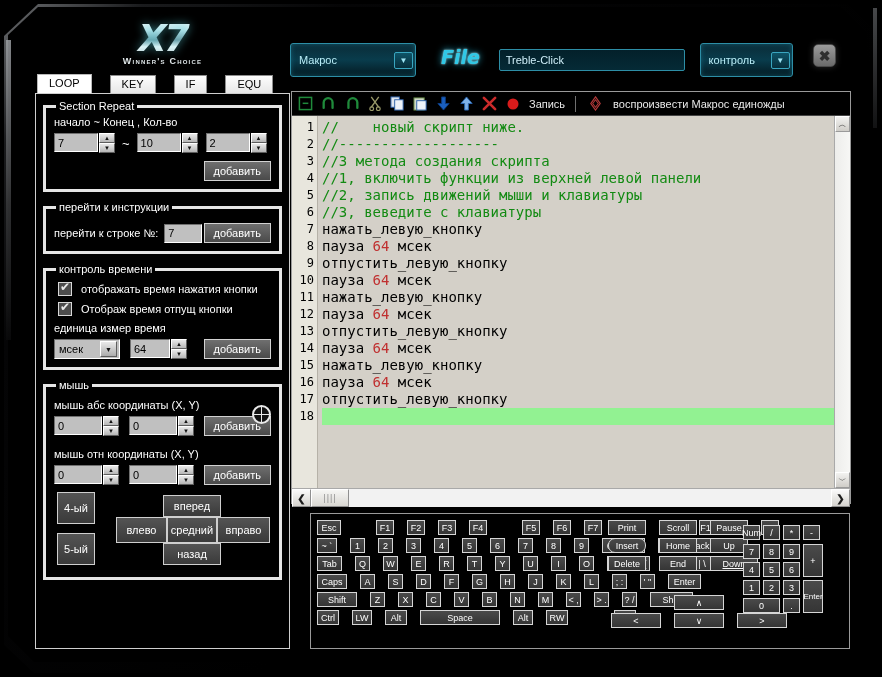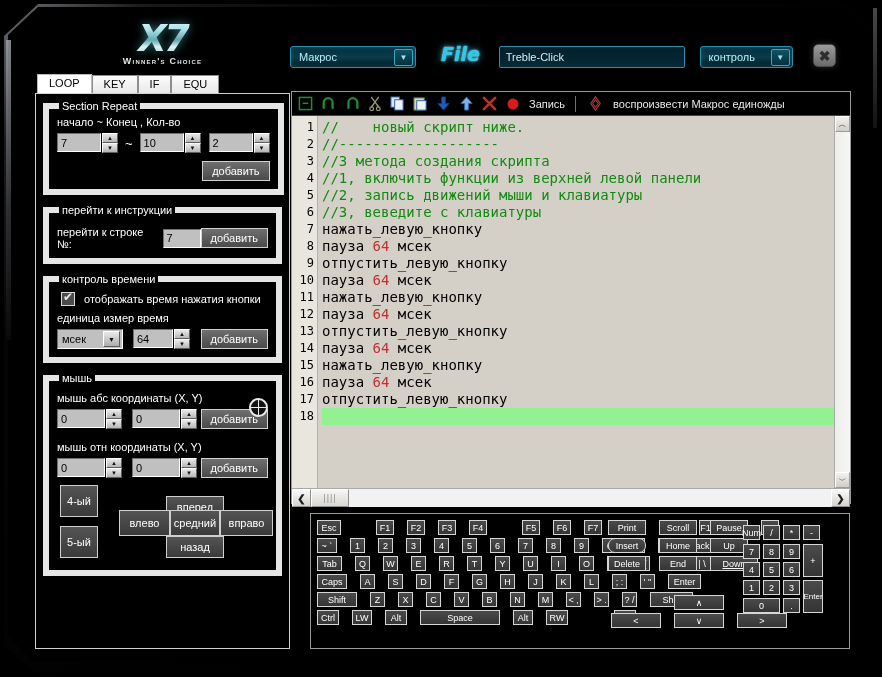--- a/index.html
+++ b/index.html
@@ -58,21 +58,21 @@
     text-shadow: 0 0 10px rgba(90,210,220,.55);
     line-height: 38px;
     margin: 0; padding-top: 2px;
   }
   .logo-sub {
     font-size: 9px; letter-spacing: 1.2px; color: #dfe6e8;
     font-variant: small-caps; font-weight: bold;
     margin-top: -2px;
   }
 
-  .tabs { display: flex; gap: 0; margin-top: 4px; padding-left: 2px; }
+  .tabs { display: flex; gap: 18px; margin-top: 4px; padding-left: 2px; }
   .tab {
     font-size: 11px; color: #000;
     background: linear-gradient(180deg,#fdfdfd,#e6e6e6);
     border: 1px solid #8e8e8e; border-bottom: none;
     padding: 2px 11px 3px 11px;
     position: relative; top: 1px;
   }
   .tab.active {
     background: #fff; font-weight: normal; padding-bottom: 4px; top: 0;
     border-color: #b9b9b9;
@@ -80,21 +80,21 @@
 
   .panel-body {
     border: 1px solid #cfcfcf;
     background: #000;
     height: 556px;
     padding: 6px 7px;
     position: relative;
   }
 
   fieldset.grp {
-    border: 6px solid #e5e5e5;
+    border: 3px solid #e5e5e5;
     margin: 0 0 9px 0; padding: 4px 8px 8px 8px;
     position: relative;
   }
   fieldset.grp legend {
     font-size: 11px; color: #fff; padding: 0 3px; margin-left: 2px;
   }
   .lbl { font-size: 11px; color: #fff; margin-bottom: 5px; }
 
   
   .spin { display: inline-flex; align-items: stretch; vertical-align: middle; }
@@ -161,33 +161,33 @@
 
   
   .mouse-diagram { position: relative; height: 78px; margin-top: 10px; }
   .mbtn {
     position: absolute;
     background: linear-gradient(180deg,#545454,#3a3a3a);
     border: 1px solid #cfcfcf;
     color: #fff; font-size: 11px;
     display: flex; align-items: center; justify-content: center;
   }
-  .mb-fwd   { left: 109px; top: 8px;   width: 58px; height: 22px; }
+  .mb-fwd   { left: 109px; top: 0;   width: 58px; height: 22px; }
   .mb-left  { left: 62px;  top: 22px; width: 51px; height: 26px; }
   .mb-mid   { left: 113px; top: 22px; width: 50px; height: 26px; }
   .mb-right { left: 163px; top: 22px; width: 53px; height: 26px; }
   .mb-back  { left: 109px; top: 48px; width: 58px; height: 22px; }
   .mb-4     { left: 3px;  top: -3px; width: 38px; height: 32px; }
   .mb-5     { left: 3px;  top: 38px; width: 38px; height: 32px; }
 
   
   .top-bar { position: absolute; left: 290px; top: 43px; width: 560px; height: 34px; }
   .cyan-sel {
     display: inline-flex; align-items: center;
-    height: 22px; color: #b8ecf6; font-size: 11px;
+    height: 34px; color: #b8ecf6; font-size: 11px;
     background: linear-gradient(180deg,#0a2c38,#093c4c 50%,#041a22);
     border: 1px solid #2d8ea6;
     border-radius: 3px;
     padding: 0 2px 0 8px;
     box-shadow: inset 0 0 5px rgba(40,170,200,.35);
     gap: 15px;
   }
   .cyan-sel .ar {
     margin-left: auto; width: 19px; height: 17px;
     background: linear-gradient(180deg,#0e5468,#072f3c);
@@ -373,20 +373,24 @@
           <input class="txtbox" style="width: 38px;" value="7">
           <button class="btn-add right">добавить</button>
         </div>
       </fieldset>
 
       <fieldset class="grp">
         <legend>контроль времени</legend>
         <div class="chk-row">
           <span class="chk"></span>
           <span class="chk-lbl">отображать время нажатия кнопки</span>
+        </div>
+        <div class="chk-row">
+          <span class="chk"></span>
+          <span class="chk-lbl">Отображ время отпущ кнопки</span>
         </div>
         <div class="lbl" style="margin-top:6px">единица измер время</div>
         <div class="row">
           <span class="sel">
             <span>мсек</span>
             <span class="arrow">▼</span>
           </span>
           <span style="width:10px"></span>
           <span class="spin">
             <input style="width: 40px;" value="64">

